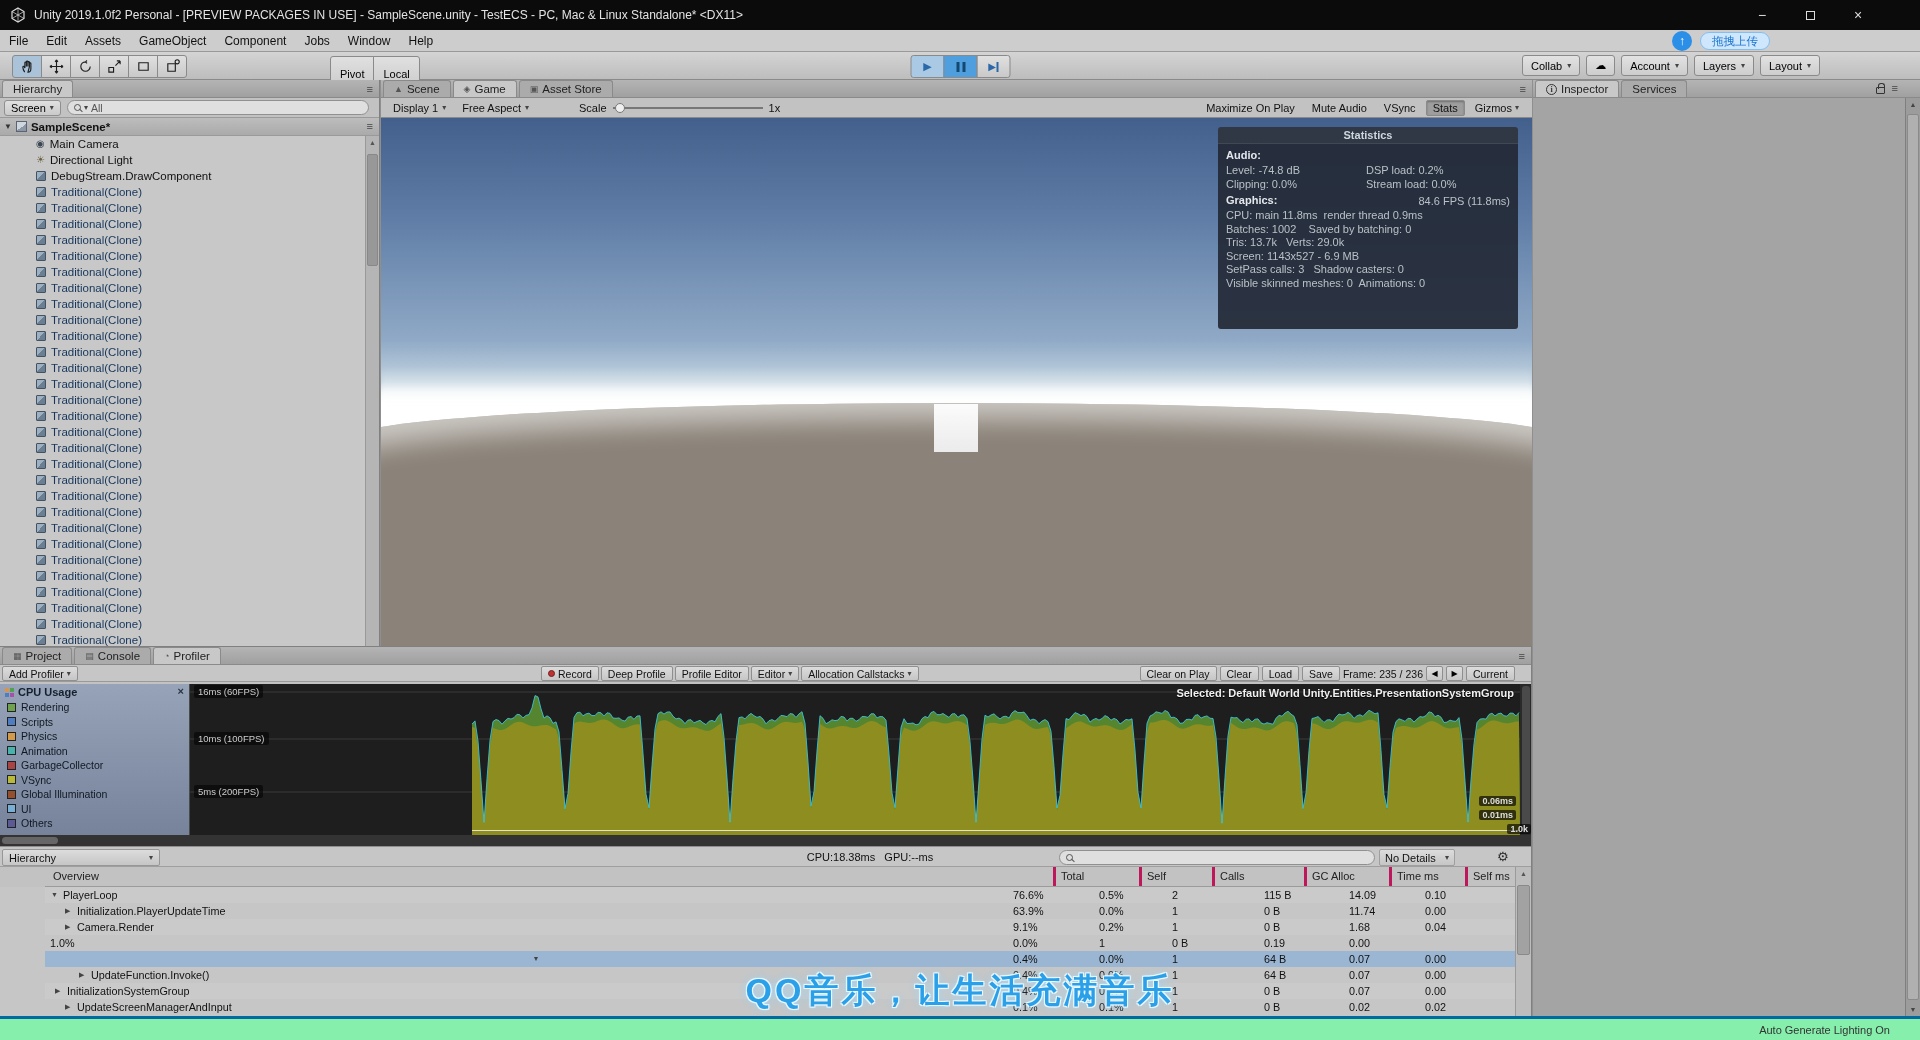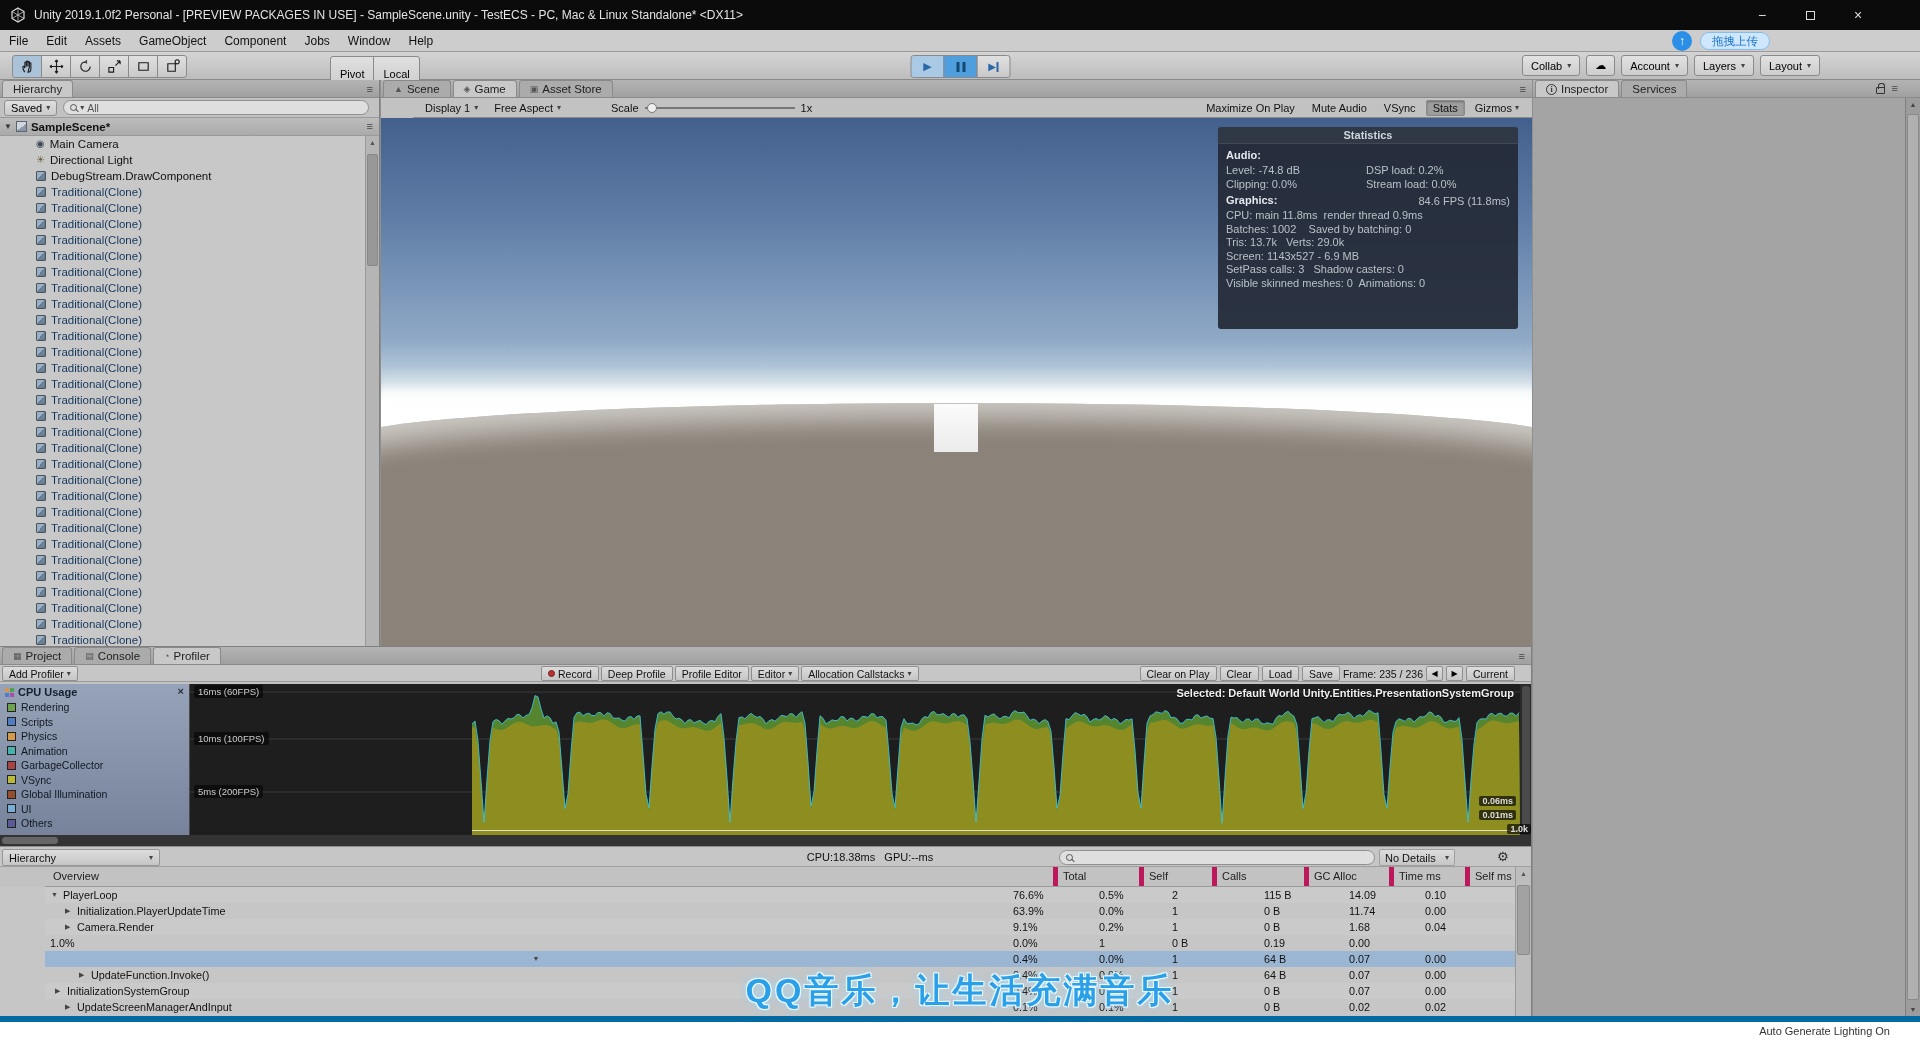--- a/index.html
+++ b/index.html
@@ -87,21 +87,21 @@
   .icon-cam{font-size:10px;color:#3c4754;line-height:10px;}
   .icon-sun{font-size:10px;color:#6b6040;line-height:10px;}
   .h-scrollbar{position:absolute;right:0;top:56px;width:14px;bottom:0;background:#b5b5b5;border-left:1px solid #999;}
   .sb-arrow{height:13px;display:flex;align-items:center;justify-content:center;font-size:7px;color:#555;}
   .h-scrollbar .thumb{position:absolute;left:1px;right:1px;top:18px;height:112px;background:#989898;
                       border:1px solid #888;border-radius:2px;}
 
   
   .game-panel{position:absolute;left:381px;top:0;width:1151px;height:566px;background:#c2c2c2;overflow:hidden;}
   .game-bar{height:20px;background:#c2c2c2;border-bottom:1px solid #8a8a8a;display:flex;align-items:center;
-            padding:0 6px;font-size:11px;gap:4px;margin-left:32px;}
+            padding:0 6px;font-size:11px;gap:4px;}
   .gb-dd{display:flex;align-items:center;gap:4px;padding:0 6px;height:16px;border-radius:2px;}
   .scale-wrap{display:flex;align-items:center;gap:6px;margin-left:40px;}
   .slider{width:150px;height:2px;background:#777;position:relative;}
   .slider .knob{position:absolute;left:2px;top:-4px;width:10px;height:10px;border-radius:50%;
                 background:#efefef;border:1px solid #777;}
   .gv-right{margin-left:auto;display:flex;align-items:center;gap:3px;}
   .gv-toggle{height:16px;padding:0 6px;font-size:11px;border:1px solid transparent;border-radius:2px;
              display:flex;align-items:center;gap:3px;background:transparent;color:#111;
              font-family:inherit;}
   .gv-toggle.pressed{background:#9e9e9e;box-shadow:inset 0 1px 2px rgba(0,0,0,.3);border-color:#8a8a8a;}
@@ -171,21 +171,21 @@
             pointer-events:none;}
   .detail-search{position:absolute;left:1053px;top:3px;width:316px;height:15px;}
   .nd-dd{position:absolute;left:1379px;top:2px;width:76px;height:17px;display:flex;align-items:center;
          justify-content:space-between;padding:0 5px;font-size:11px;border:1px solid #9f9f9f;border-radius:2px;
          background:linear-gradient(#dcdcdc,#c6c6c6);}
   .gear{position:absolute;left:1497px;top:2px;font-size:13px;color:#2e2e2e;}
 
   .d-grid{display:grid;grid-template-columns:1fr 86px 73px 92px 85px 76px 73px 23px 16px;margin-left:45px;}
   .detail-header{position:absolute;left:0;top:220px;width:1532px;height:20px;background:#c2c2c2;
                  border-bottom:1px solid #9b9b9b;font-size:11px;color:#222;}
-  .detail-header .dc{line-height:19px;padding-left:5px;border-left:5px solid #be185d;overflow:hidden;}
+  .detail-header .dc{line-height:19px;padding-left:5px;border-left:3px solid #be185d;overflow:hidden;}
   .detail-header .dc:first-child{border-left:none;padding-left:8px;}
   .detail-rows{position:absolute;left:0;top:240px;width:1532px;height:130px;overflow:hidden;background:#c6c6c6;}
   .d-row{height:16px;font-size:10.8px;}
   .d-row:nth-child(odd){background:#cacaca;}
   .d-row.selected{background:#9ab6d3;}
   .d-row .dc{line-height:16px;padding-left:5px;overflow:hidden;white-space:nowrap;}
   .d-row .dc.name{display:flex;align-items:center;gap:4px;}
   .d-row .tri{font-size:7px;color:#444;width:8px;flex:0 0 auto;}
   .detail-scrollbar{position:absolute;right:0;top:220px;width:16px;height:150px;background:#bdbdbd;border-left:1px solid #9a9a9a;}
   .detail-scrollbar .thumb{position:absolute;left:1px;right:1px;top:18px;height:70px;background:#a2a2a2;
@@ -200,22 +200,22 @@
   .icon-lock::before{content:"";position:absolute;top:-5px;left:1px;width:5px;height:5px;border:1px solid #333;
                      border-bottom:none;border-radius:3px 3px 0 0;}
   .insp-icons{position:absolute;right:22px;top:2px;display:flex;gap:7px;align-items:center;}
   .insp-scrollbar{position:absolute;right:0;top:18px;width:15px;bottom:0;background:#9c9c9c;border-left:1px solid #7f7f7f;}
   .insp-scrollbar .thumb{position:absolute;left:1px;right:1px;top:16px;bottom:16px;background:#b0b0b0;
                          border:1px solid #8a8a8a;border-radius:2px;}
   .insp-scrollbar .sb-arrow{color:#444;}
   .insp-scrollbar .sb-bottom{position:absolute;bottom:0;left:0;right:0;}
 
   
-  .status-bar{position:absolute;left:0;top:1016px;width:1920px;height:24px;background:#ffffff;
-              border-top:6px solid #0369a1;display:flex;align-items:center;}
+  .status-bar{position:absolute;left:0;top:1016px;width:1920px;height:24px;background:#86efac;
+              border-top:3px solid #0369a1;display:flex;align-items:center;}
   .status-right{margin-left:auto;padding-right:30px;font-size:11px;color:#333;}
 
   
   .subtitle{position:absolute;left:0;right:0;bottom:26px;text-align:center;z-index:50;
             font-size:34px;font-weight:bold;letter-spacing:3px;color:#2aa0e8;
             text-shadow:-1px -1px 0 #eaf7ff,1px -1px 0 #eaf7ff,-1px 1px 0 #eaf7ff,1px 1px 0 #eaf7ff,
                         0 0 10px rgba(140,215,255,.95),0 0 3px #ffffff;}
 </style>
 </head>
 <body>
@@ -331,21 +331,21 @@
 
     <section class="hierarchy-panel">
       <div class="tab-strip">
         <div class="tab active">
             <span>Hierarchy</span>
           </div>
         <span class="panel-menu">≡</span>
       </div>
       <div class="h-toolbar">
         <button class="create-btn">
-            <span>Saved</span>
+            <span>Screen</span>
             <span class="arrow">▾</span>
           </button>
         <div class="searchbox">
           <span class="icon-mag"></span>
           <span class="arrow">▾</span>
           <span>All</span>
         </div>
       </div>
       <div class="scene-row">
         <span class="disc">▼</span>

